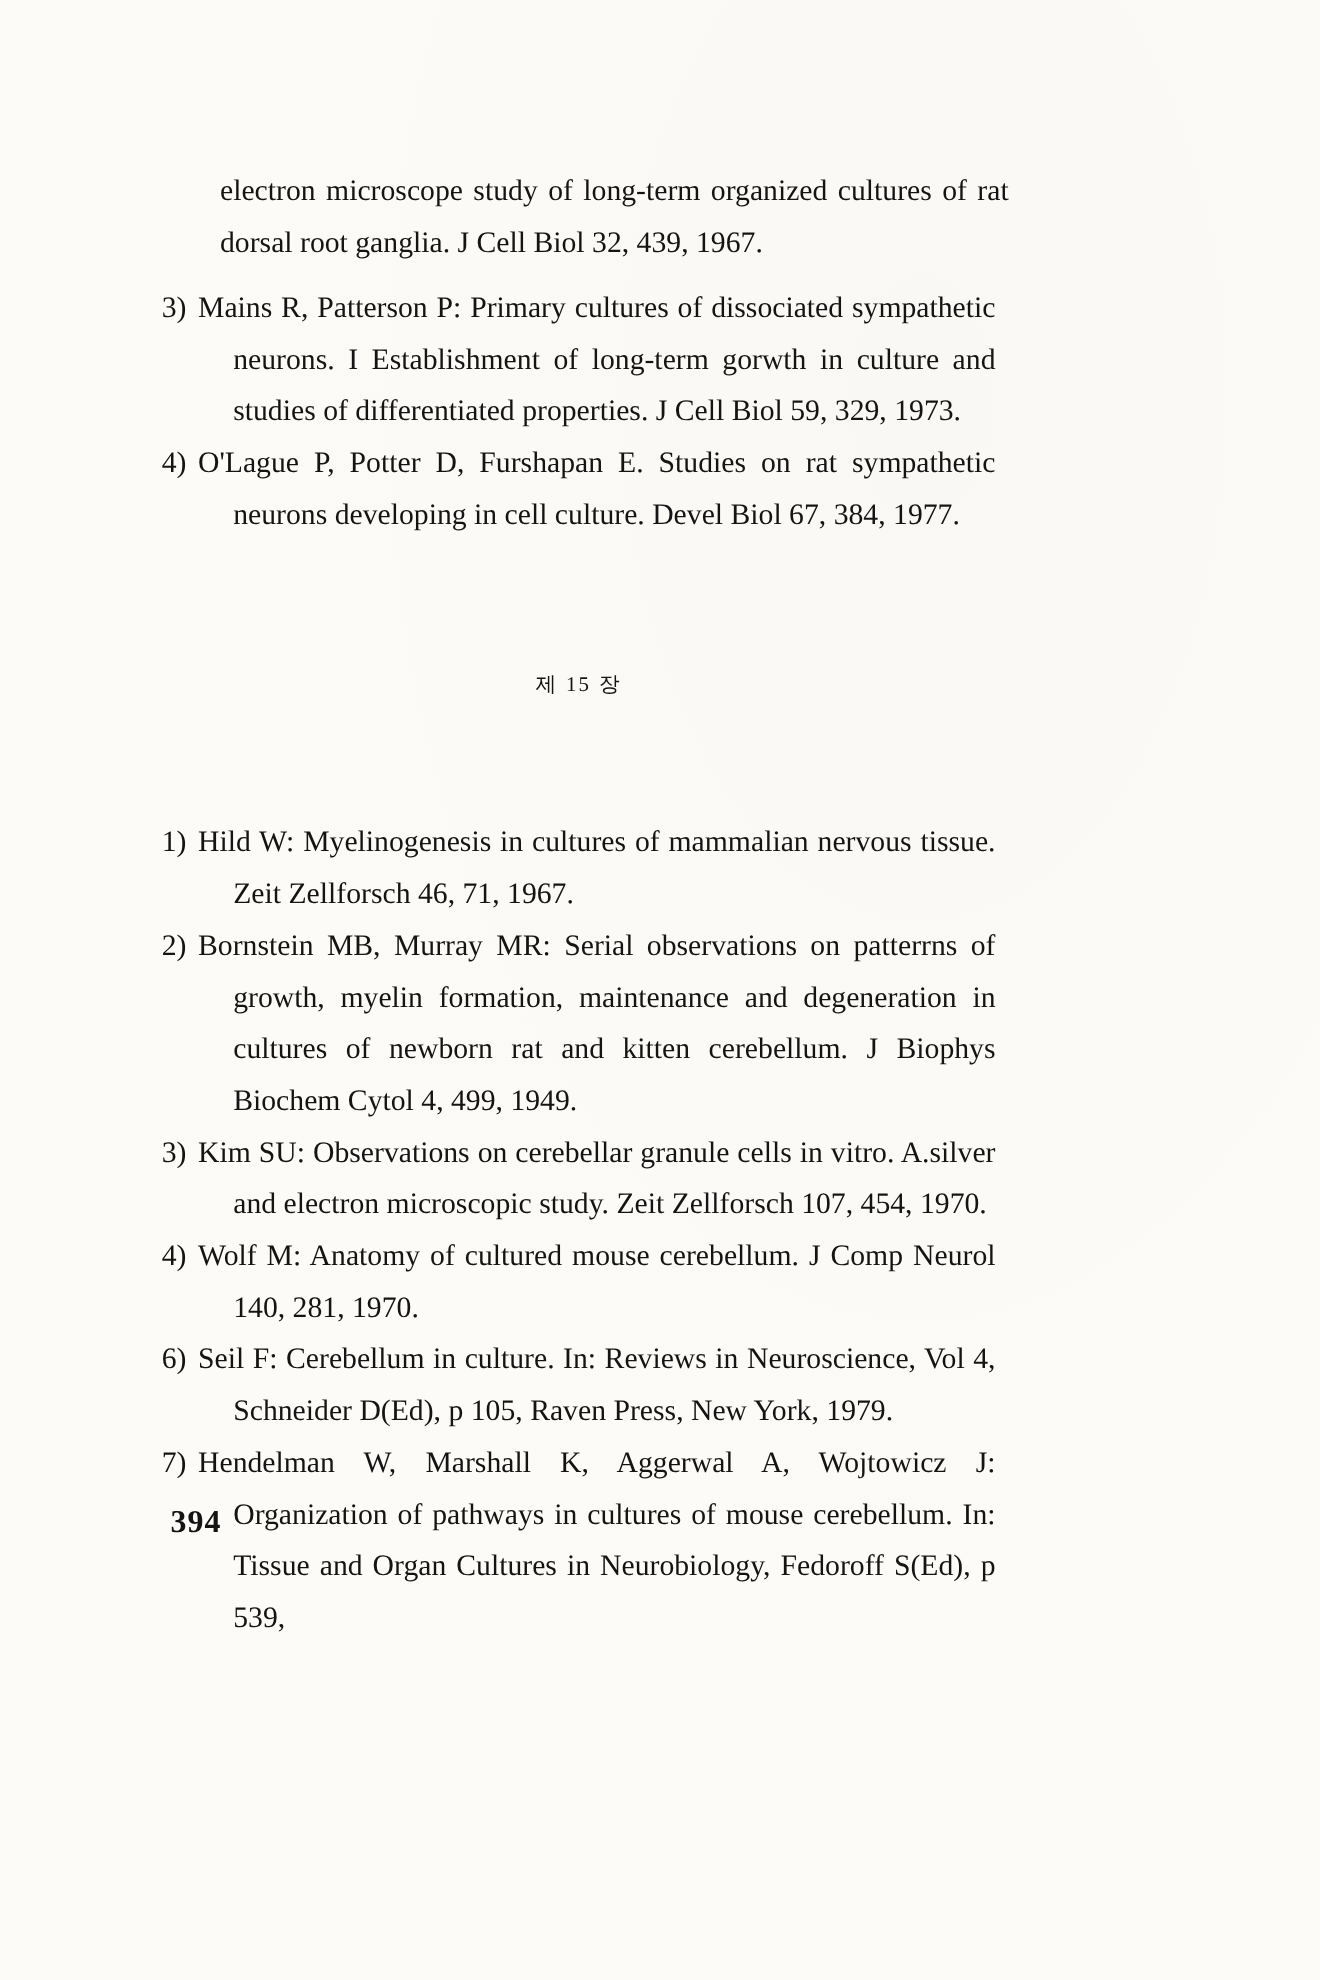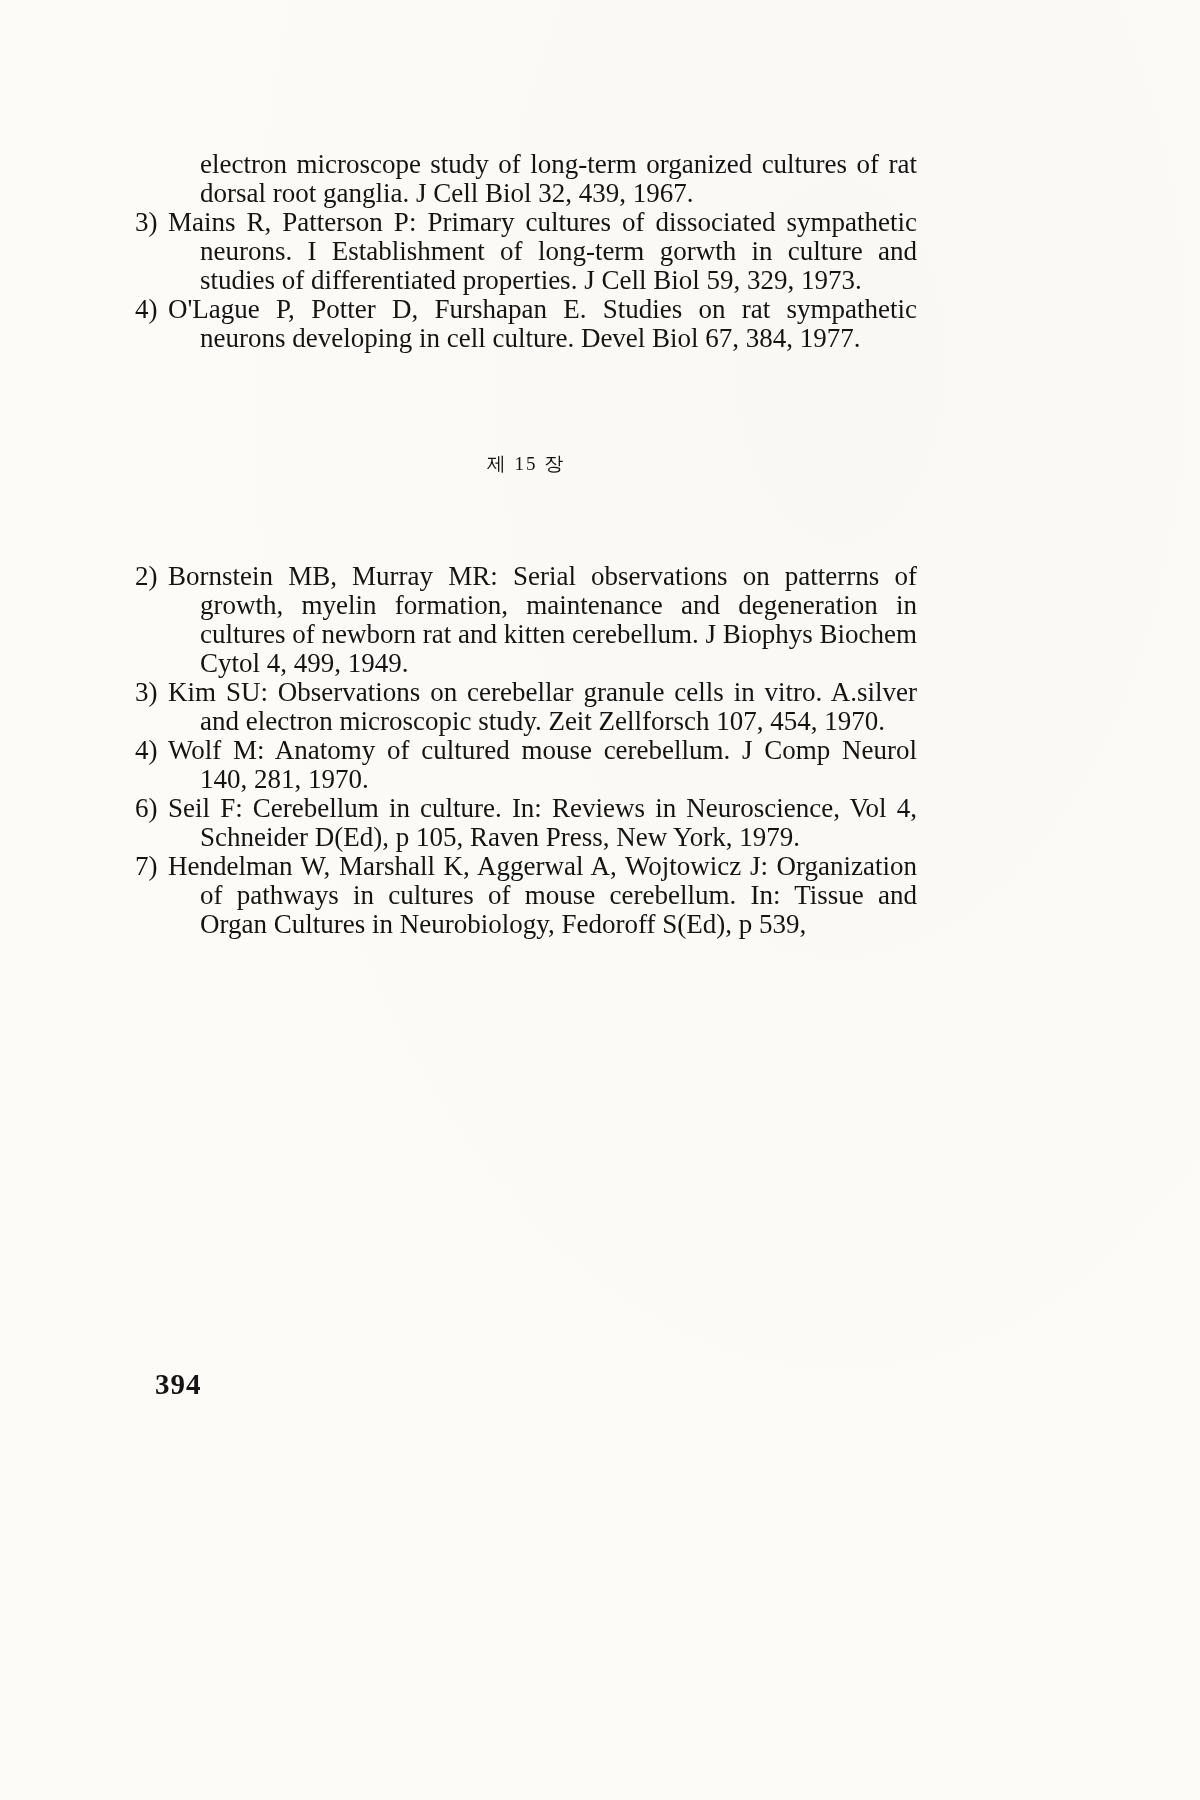--- a/index.html
+++ b/index.html
@@ -23,29 +23,29 @@
     background:
       radial-gradient(ellipse at 70% 20%, rgba(0,0,0,0.012), transparent 60%),
       #fcfbf7;
   }
   .text-block {
     position: absolute;
     top: 150px;
     left: 135px;
     width: 782px;
     font-size: 27px;
-    line-height: 29px;
+    line-height: 47px;
   }
   .continuation {
     padding-left: 65px;
     text-align: justify;
     margin: 0;
   }
   .ref-list {
-    margin: 0;
+    margin: 12px;
     padding: 0;
     list-style: none;
   }
   .ref {
     padding-left: 65px;
     text-indent: -65px;
     text-align: justify;
     margin: 0;
   }
   .ref-num {
@@ -87,20 +87,23 @@
       </li>
       <li class="ref">
         <span class="ref-num">4)</span><span>O'Lague P, Potter D, Furshapan E. Studies on rat sympathetic neurons developing in cell culture. Devel Biol 67, 384, 1977.</span>
       </li>
     </ul>
 
     <h2 class="chapter-heading">제 15 장</h2>
 
     <ul class="ref-list">
       <li class="ref">
+        <span class="ref-num">1)</span><span>Hild W: Myelinogenesis in cultures of mammalian nervous tissue. Zeit Zellforsch 46, 71, 1967.</span>
+      </li>
+      <li class="ref">
         <span class="ref-num">2)</span><span>Bornstein MB, Murray MR: Serial observations on patterrns of growth, myelin formation, maintenance and degeneration in cultures of newborn rat and kitten cerebellum. J Biophys Biochem Cytol 4, 499, 1949.</span>
       </li>
       <li class="ref">
         <span class="ref-num">3)</span><span>Kim SU: Observations on cerebellar granule cells in vitro. A.silver and electron microscopic study. Zeit Zellforsch 107, 454, 1970.</span>
       </li>
       <li class="ref">
         <span class="ref-num">4)</span><span>Wolf M: Anatomy of cultured mouse cerebellum. J Comp Neurol 140, 281, 1970.</span>
       </li>
       <li class="ref">
         <span class="ref-num">6)</span><span>Seil F: Cerebellum in culture. In: Reviews in Neuroscience, Vol 4, Schneider D(Ed), p 105, Raven Press, New York, 1979.</span>

